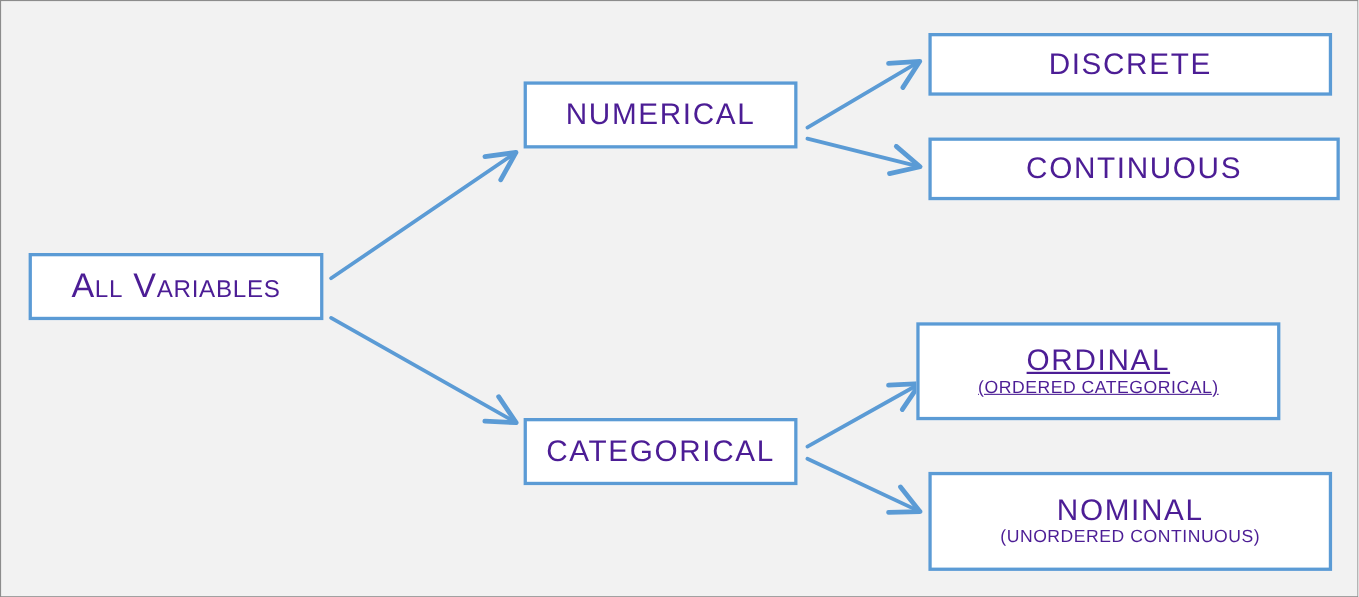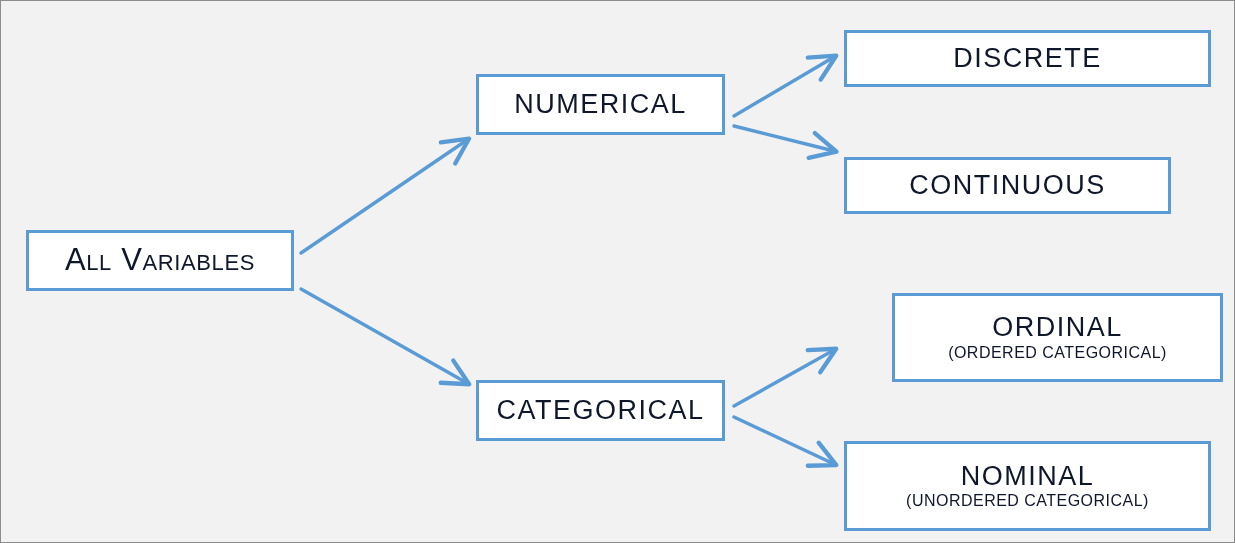--- a/index.html
+++ b/index.html
@@ -28,21 +28,21 @@
   }
   .node {
     position: absolute;
     background: #ffffff;
     border: 3px solid #5b9bd5;
     box-sizing: border-box;
     display: flex;
     flex-direction: column;
     align-items: center;
     justify-content: center;
-    color: #0f172a;
+    color: #4c1d95;
     text-align: left;
     line-height: 1.05;
   }
   .node .title {
     font-family: "Liberation Sans", sans-serif;
     font-weight: 300;
     letter-spacing: 0.055em;
     white-space: nowrap;
   }
   .node .subtitle {
@@ -83,38 +83,38 @@
   
   #node-discrete {
     left: 843px;
     top: 29px;
     width: 367px;
     height: 57px;
   }
   #node-continuous {
     left: 843px;
     top: 124px;
-    width: 327px;
+    width: 374px;
     height: 57px;
-    margin-top: 32px;
   }
   #node-discrete .title,
   #node-continuous .title {
     font-size: 27px;
   }
   
   #node-ordinal {
-    left: 891px;
+    left: 832px;
     top: 292px;
     width: 331px;
     height: 89px;
+    text-decoration: underline;
   }
   #node-nominal {
     left: 843px;
-    top: 440px;
+    top: 428px;
     width: 367px;
     height: 90px;
   }
   #node-ordinal .title,
   #node-nominal .title {
     font-size: 27px;
     margin-bottom: 3px;
   }
   #node-ordinal .subtitle,
   #node-nominal .subtitle {
@@ -163,16 +163,16 @@
     <div class="title">CONTINUOUS</div>
   </div>
 
   <div class="node" id="node-ordinal">
     <div class="title">ORDINAL</div>
     <div class="subtitle">(ORDERED CATEGORICAL)</div>
   </div>
 
   <div class="node" id="node-nominal">
     <div class="title">NOMINAL</div>
-    <div class="subtitle">(UNORDERED CATEGORICAL)</div>
+    <div class="subtitle">(UNORDERED CONTINUOUS)</div>
   </div>
 
 </div>
 
 </body></html>

